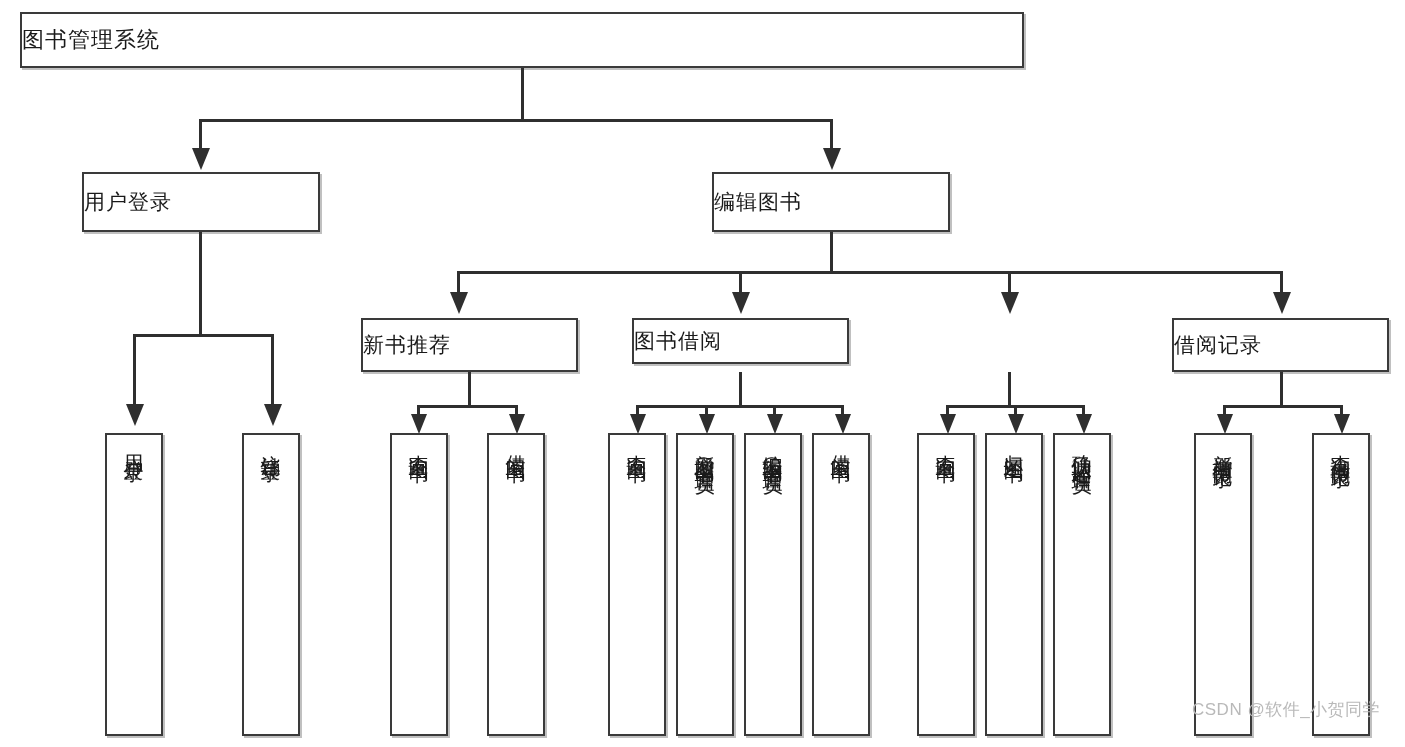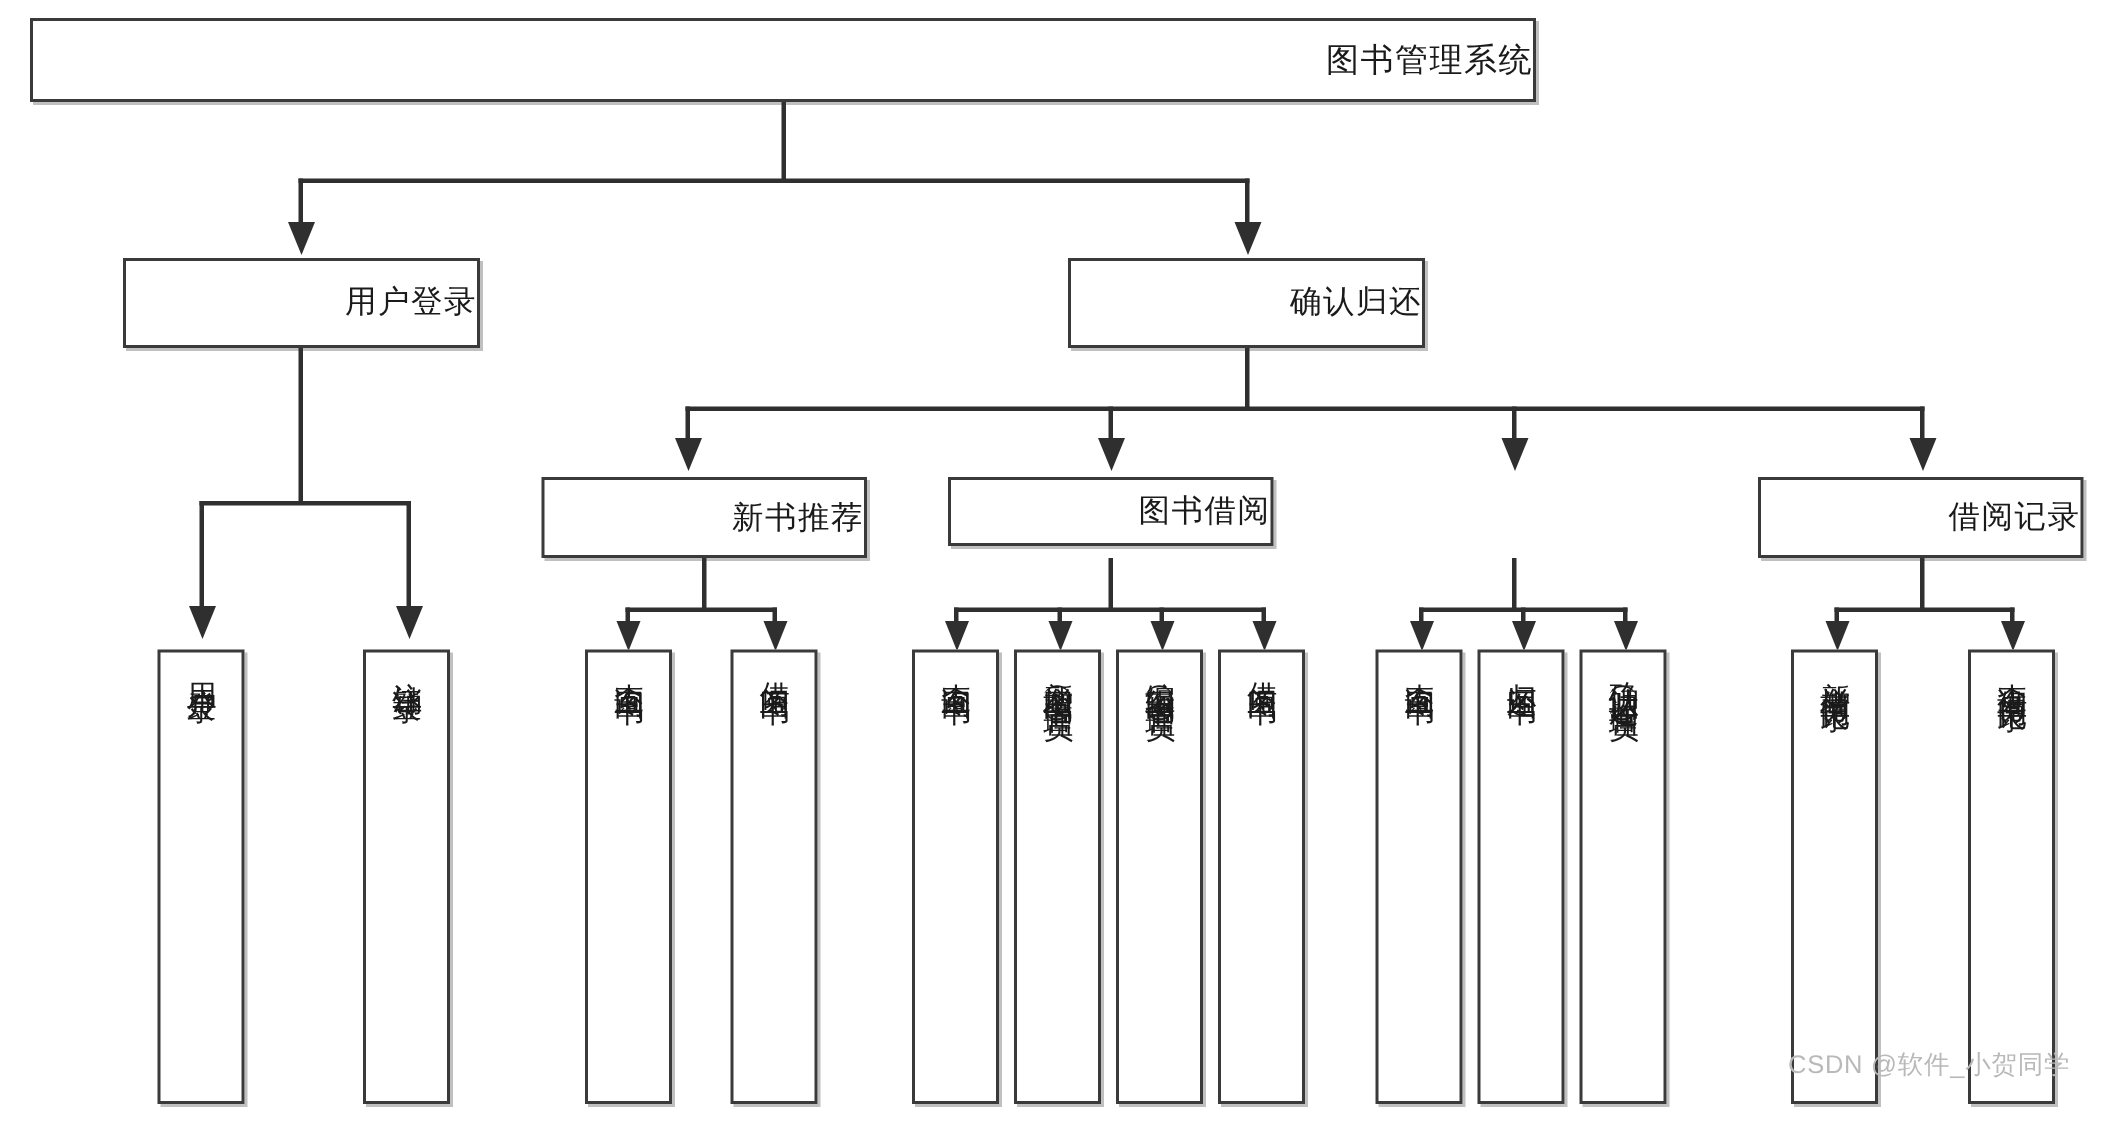--- a/index.html
+++ b/index.html
@@ -20,21 +20,21 @@
   }
   
   .node {
     position: absolute;
     box-sizing: border-box;
     background: #ffffff;
     border: 2px solid #3a3a3a;
     box-shadow: 2px 2px 0 0 rgba(140,140,140,0.55);
     display: flex;
     align-items: center;
-    justify-content: flex-end;
+    justify-content: flex-start;
     color: #1a1a1a;
     line-height: 1.25;
   }
   .node.h {            
     font-size: 21px;
     letter-spacing: 1px;
     white-space: nowrap;
   }
   .node.root {
     font-size: 22px;
@@ -96,21 +96,21 @@
   <div class="hline" style="left:199px; top:119px; width:634px; height:3px;"></div>
   <div class="vline" style="left:199px; top:119px; width:3px; height:32px;"></div>
   <div class="arrow" style="left:192px; top:148px;"></div>
   <div class="vline" style="left:830px; top:119px; width:3px; height:32px;"></div>
   <div class="arrow" style="left:823px; top:148px;"></div>
 
   <div class="node h" style="left:82px; top:172px; width:238px; height:60px;">
     <span>用户登录</span>
   </div>
   <div class="node h" style="left:712px; top:172px; width:238px; height:60px;">
-    <span>确认归还</span>
+    <span>编辑图书</span>
   </div>
 
   <div class="vline" style="left:199px; top:232px; width:3px; height:104px;"></div>
   <div class="hline" style="left:133px; top:334px; width:141px; height:3px;"></div>
   <div class="vline" style="left:133px; top:334px; width:3px; height:72px;"></div>
   <div class="arrow" style="left:126px; top:404px;"></div>
   <div class="vline" style="left:271px; top:334px; width:3px; height:72px;"></div>
   <div class="arrow" style="left:264px; top:404px;"></div>
 
   <div class="vline" style="left:830px; top:232px; width:3px; height:42px;"></div>
@@ -118,21 +118,21 @@
 
   <div class="vline" style="left:457px; top:271px; width:3px; height:24px;"></div>
   <div class="arrow" style="left:450px; top:292px;"></div>
   <div class="vline" style="left:739px; top:271px; width:3px; height:24px;"></div>
   <div class="arrow" style="left:732px; top:292px;"></div>
   <div class="vline" style="left:1008px; top:271px; width:3px; height:24px;"></div>
   <div class="arrow" style="left:1001px; top:292px;"></div>
   <div class="vline" style="left:1280px; top:271px; width:3px; height:24px;"></div>
   <div class="arrow" style="left:1273px; top:292px;"></div>
 
-  <div class="node h" style="left:361px; top:318px; width:217px; height:54px;font-family:Liberation Serif, serif;">
+  <div class="node h" style="left:361px; top:318px; width:217px; height:54px;">
     <span>新书推荐</span>
   </div>
   <div class="node h" style="left:632px; top:318px; width:217px; height:46px;">
     <span>图书借阅</span>
   </div>
   <div class="node h" style="left:1172px; top:318px; width:217px; height:54px;">
     <span>借阅记录</span>
   </div>
 
   <div class="vline" style="left:468px; top:372px; width:3px; height:36px;"></div>

